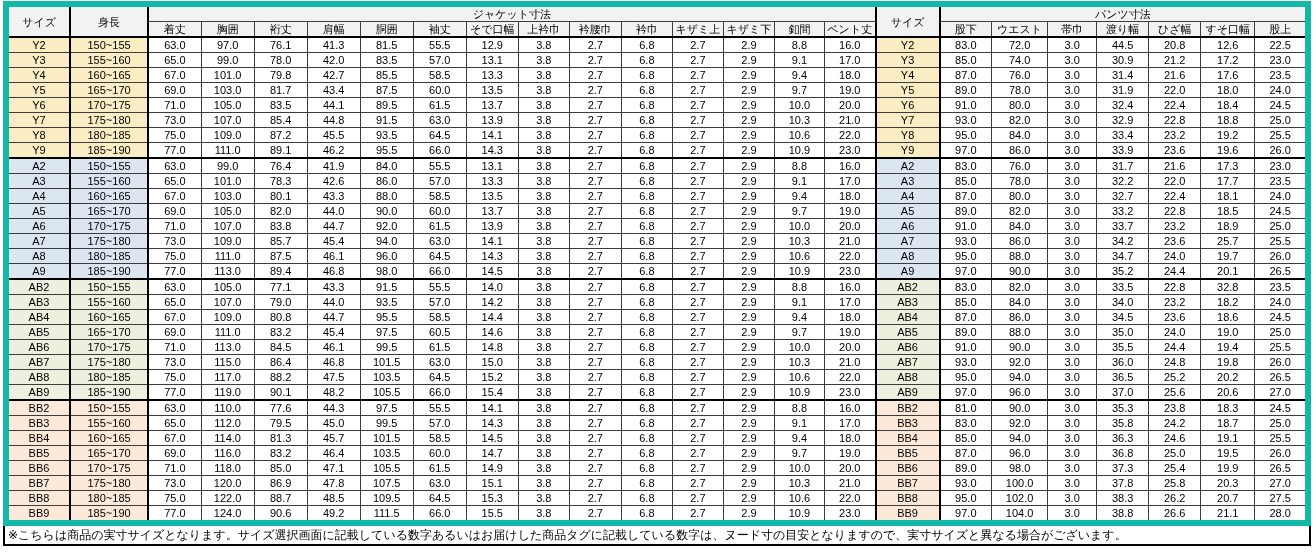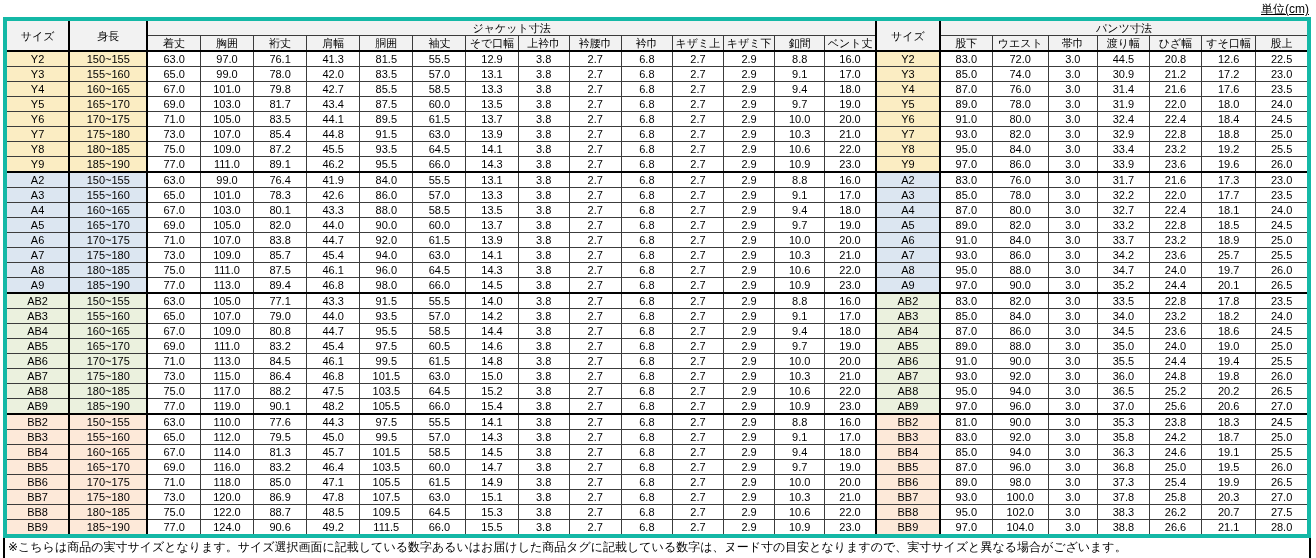--- a/index.html
+++ b/index.html
@@ -8,48 +8,47 @@
     padding:1px 3px 0 3px;
     font-family:"Liberation Sans","DejaVu Sans",sans-serif;
     color:#000;overflow:hidden;
   }
   .unit-label{
     text-align:right;font-size:12px;height:16px;line-height:16px;
     padding-right:4px;text-decoration:underline;
   }
   table.size-chart{
     width:1308px;table-layout:fixed;border-collapse:collapse;
-    border:4px solid #14b8a6;
+    border:6px solid #14b8a6;
   }
   .size-chart th,.size-chart td{
     border:1px solid #3c3c3c;
     font-size:11px;font-weight:normal;text-align:center;vertical-align:middle;
     padding:0;height:14px;line-height:14px;
     white-space:nowrap;overflow:hidden;
   }
   .size-chart thead th{background:#f2f2f2;}
   .size-chart tbody td{background:#ffffff;}
   .bR2{border-right:2px solid #000 !important;}
   .bL2{border-left:2px solid #000 !important;}
   .bB2{border-bottom:2px solid #000 !important;}
   tr.group-end td{border-bottom:2px solid #000;}
   .footnote{
     width:1308px;box-sizing:border-box;
     border:2px solid #000;border-top:none;
-    font-size:12px;line-height:17px;height:32px;
+    font-size:12px;line-height:17px;height:20px;
     padding:1px 3px 0 3px;background:#fff;
     white-space:nowrap;overflow:hidden;
   }
 </style>
 </head>
 <body>
 
 <div class="page">
 
-  <div class="unit-label">単位(cm)</div>
 
   <table class="size-chart">
     <colgroup>
       <col style="width:64px">
         <col style="width:78px">
       <col style="width:53px">
         <col style="width:53px">
         <col style="width:53px">
         <col style="width:53px">
         <col style="width:53px">
@@ -536,21 +535,21 @@
           <td>2.7</td>
           <td>2.9</td>
           <td>8.8</td>
           <td class="bR2">16.0</td>
           <td class="bR2" style="background: rgb(235, 241, 222);">AB2</td>
           <td>83.0</td>
           <td>82.0</td>
           <td>3.0</td>
           <td>33.5</td>
           <td>22.8</td>
-          <td>17.8</td>
+          <td>32.8</td>
           <td>23.5</td>
         </tr>
         <tr>
           <td class="bR2" style="background: rgb(235, 241, 222);">AB3</td>
           <td class="bR2" style="background: rgb(235, 241, 222);">155~160</td>
           <td>65.0</td>
           <td>107.0</td>
           <td>79.0</td>
           <td>44.0</td>
           <td>93.5</td>

